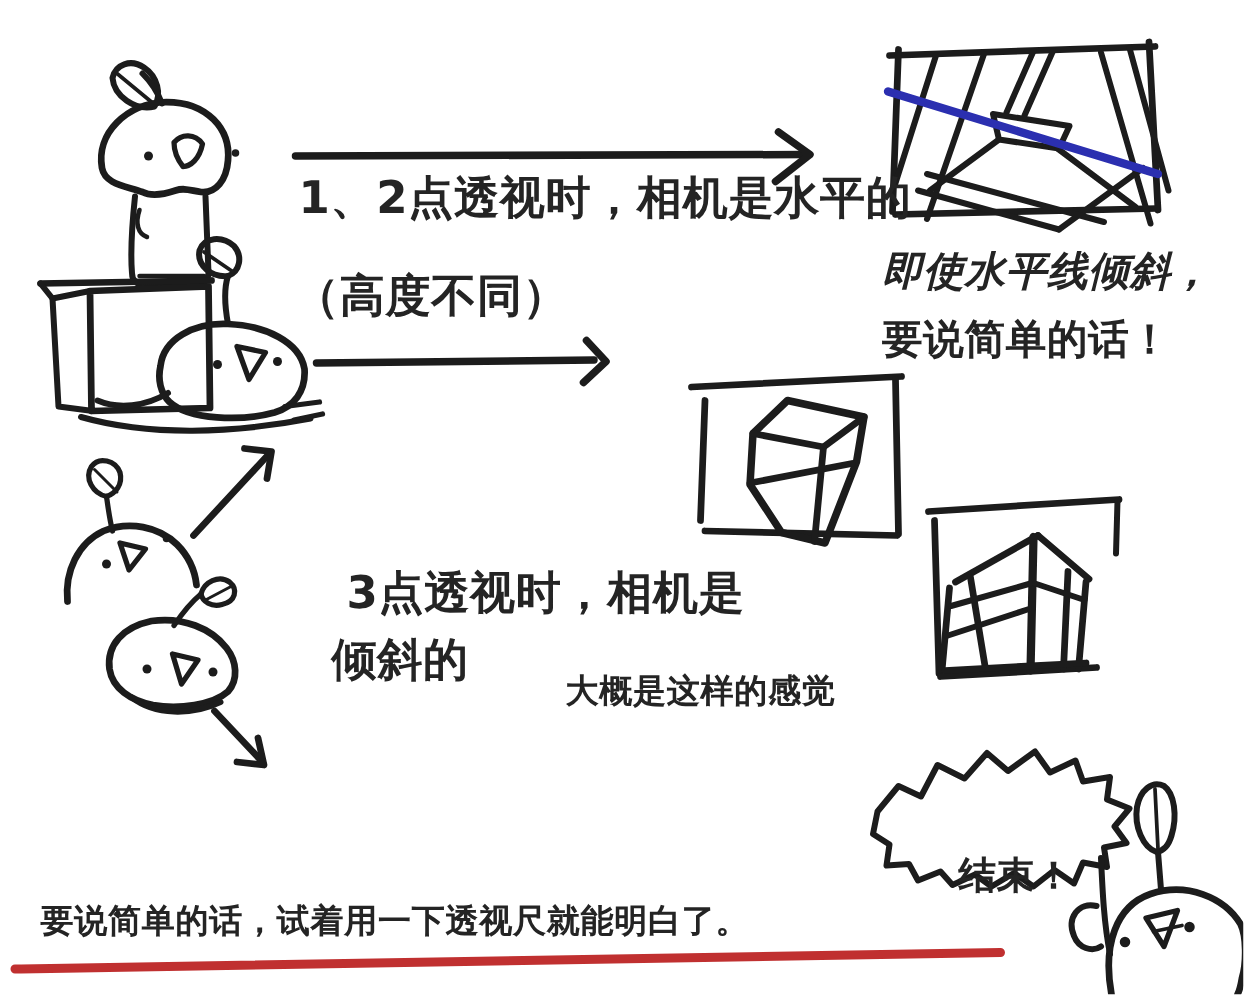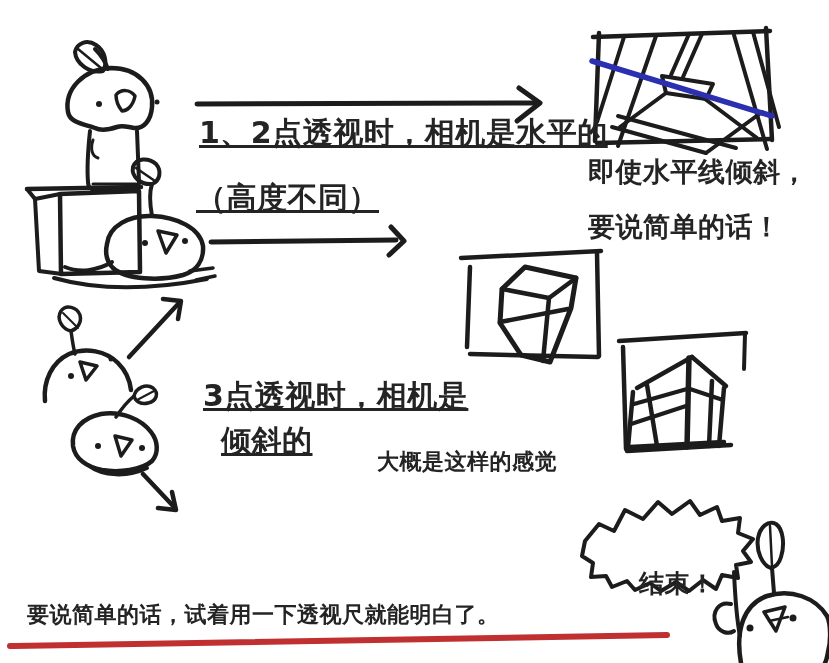--- a/index.html
+++ b/index.html
@@ -5,21 +5,21 @@
   html,body{margin:0;padding:0;background:#ffffff;}
   .stage{
     position:relative;width:829px;height:663px;background:#ffffff;
     overflow:hidden;font-family:"DejaVu Sans","Liberation Sans",sans-serif;
   }
   .stage svg{position:absolute;left:0;top:0;}
   .txt{
     position:absolute;white-space:nowrap;color:#242424;font-weight:600;
     line-height:1.15;letter-spacing:0.5px;
   }
-  .t30{font-size:30px;text-decoration:underline;}
+  .t30{font-size:30px;}
   .t29{font-size:22px;}
   .t27{font-size:27px;}
   .t25{font-size:25px;}
   .ink{stroke:#1c1c1c;fill:none;stroke-linecap:round;stroke-linejoin:round;}
   .fillink{fill:#1c1c1c;stroke:none;}
   .mouth{fill:#ffffff;stroke:#1c1c1c;stroke-linecap:round;stroke-linejoin:round;}
 </style>
 </head>
 <body>
 
@@ -165,24 +165,24 @@
       <path class="ink" stroke-width="3.5" d="M764,612 L785,607 L776,631 Z"></path>
       <path class="ink" stroke-width="2.5" d="M769,621 L788,617"></path>
     </g>
 
     <path fill="none" stroke-width="6" stroke-linecap="round" d="M10,646 C230,644 450,640 667,635" stroke="#c03030"></path>
   </svg>
 
   <div class="txt t30" style="left:199px;top:116px;">1、2点透视时，相机是水平的</div>
   <div class="txt t30" style="left:196px;top:181px;">（高度不同）</div>
 
-  <div class="txt t27" style="left:588px;top:156px;">即使水平线倾斜，</div>
+  <div class="txt t27" style="left:588px;top:166px;font-style:italic;">即使水平线倾斜，</div>
   <div class="txt t27" style="left:588px;top:211px;">要说简单的话！</div>
 
-  <div class="txt t30" style="left:203px;top:379px;">3点透视时，相机是</div>
+  <div class="txt t30" style="left:231px;top:379px;">3点透视时，相机是</div>
   <div class="txt t30" style="left:221px;top:424px;">倾斜的</div>
 
   <div class="txt t29" style="left:377px;top:449px;">大概是这样的感觉</div>
 
   <div class="txt t25" style="left:639px;top:538px;margin-top:32px;">结束！</div>
 
   <div class="txt t29" style="left:27px;top:602px;">要说简单的话，试着用一下透视尺就能明白了。</div>
 
 </div>
 

